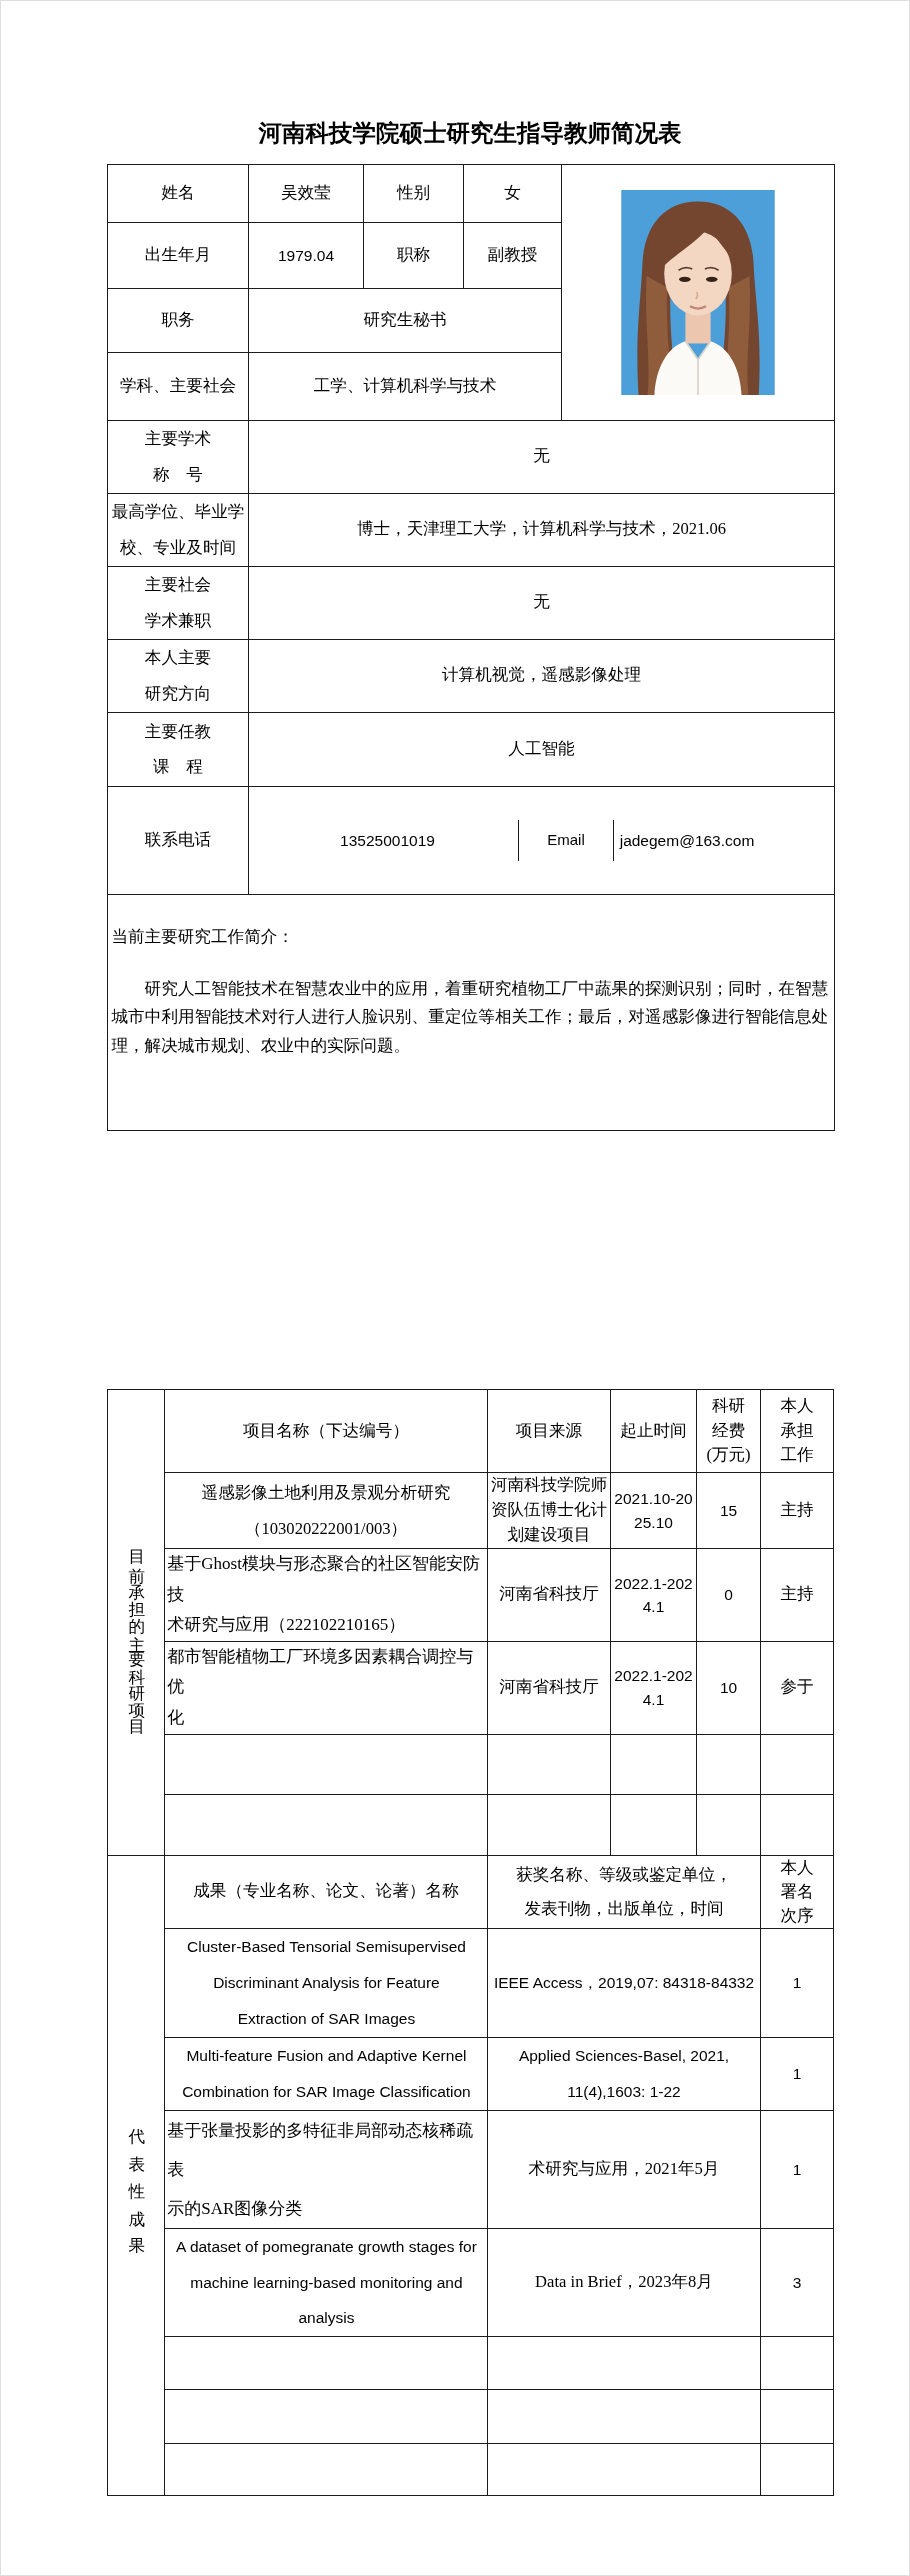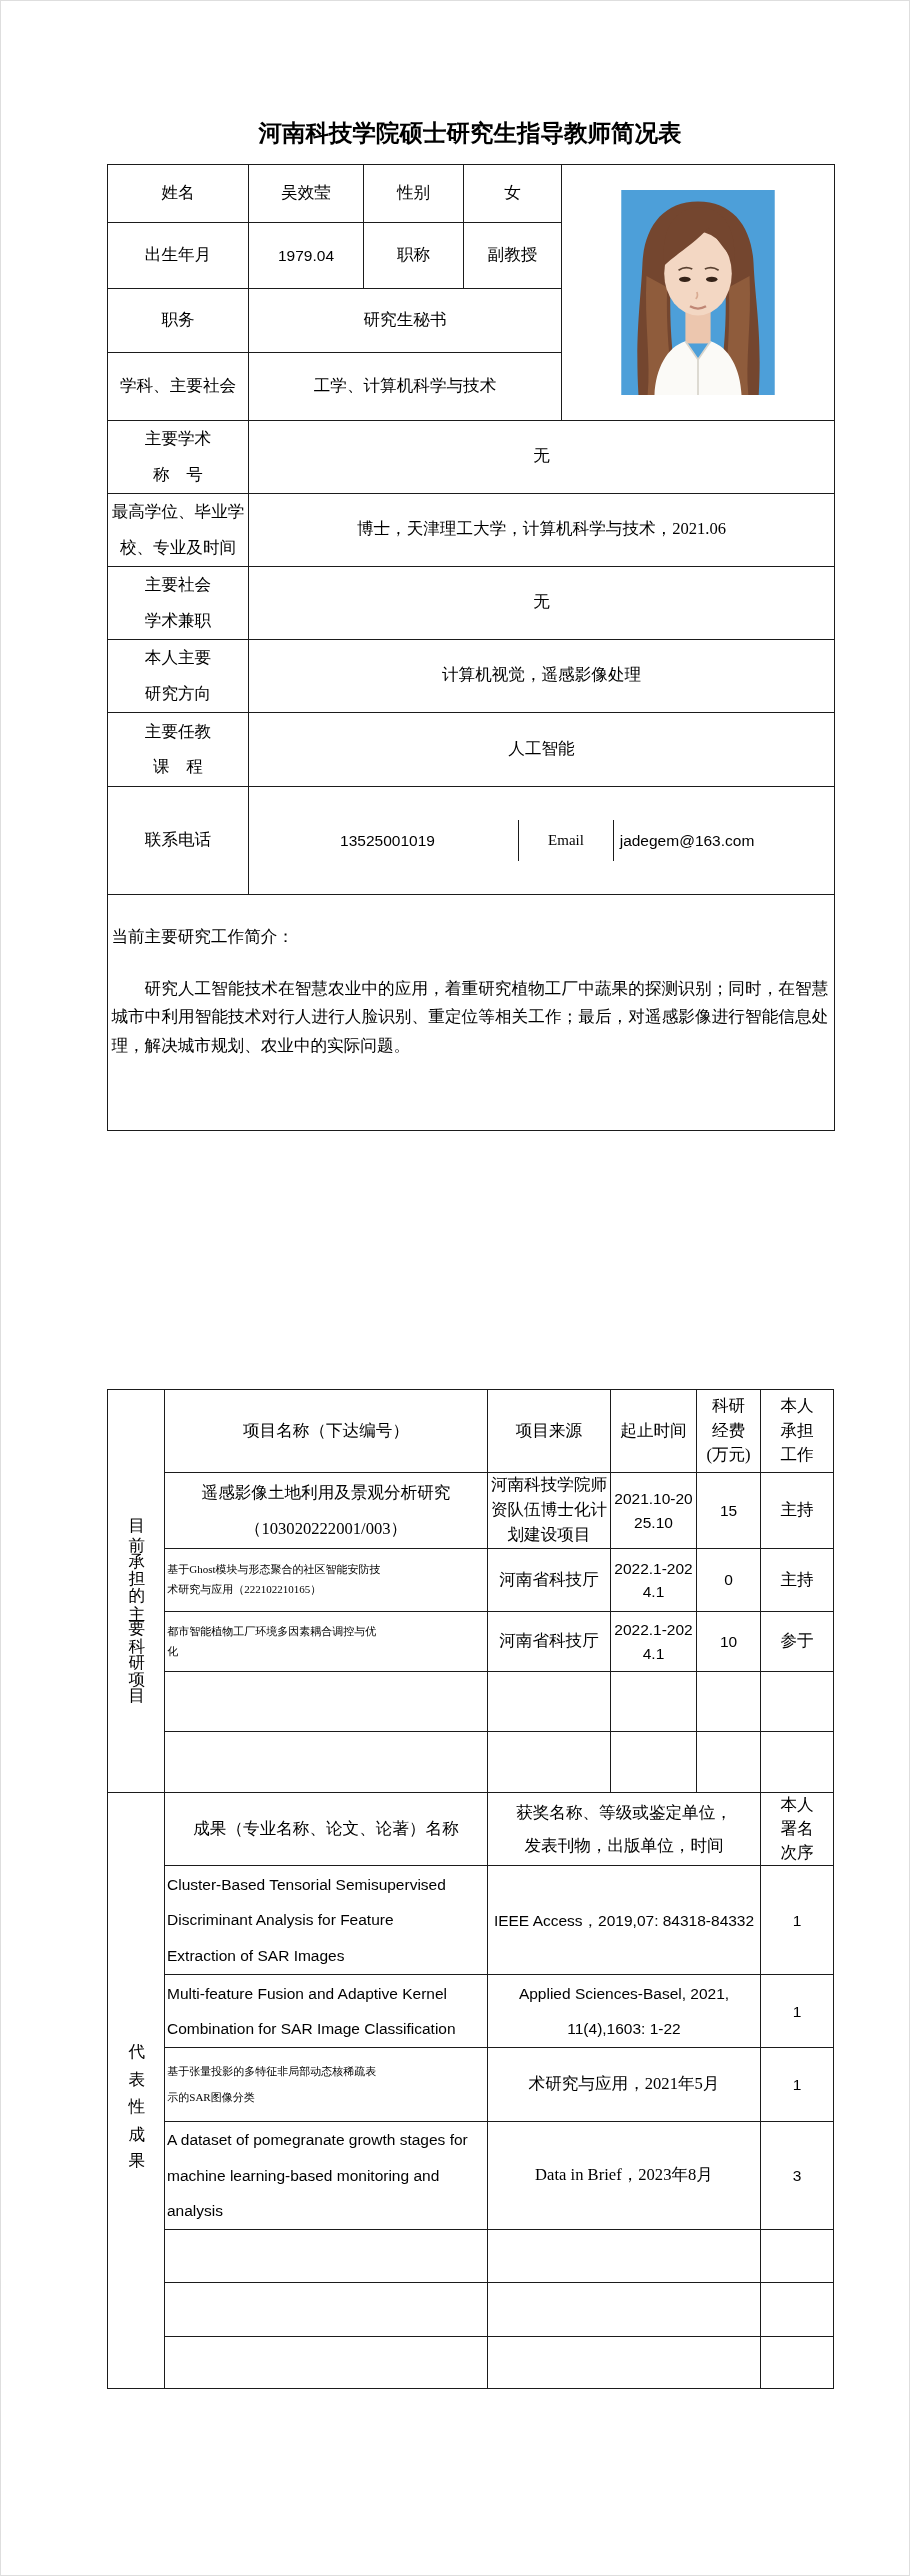--- a/index.html
+++ b/index.html
@@ -17,28 +17,28 @@
   table{border-collapse:collapse;table-layout:fixed;position:absolute;left:106px;background:#fff}
   #t1{top:163px;width:726px;border:1.7px solid #1b1b1b}
   #t2{top:1388px;width:726px;border:1.7px solid #1b1b1b}
   td,th{
     border:1.1px solid #1b1b1b;text-align:center;vertical-align:middle;
     font-size:16.6px;font-weight:normal;white-space:pre-line;overflow:hidden;
     line-height:1.5;padding:0 1.1px;
   }
   .lh2{line-height:2.15}
   .mono{font-family:Liberation Sans, sans-serif;font-size:15.5px}
-  .pub{text-align:left;padding-left:2px;line-height:2.3;font-size:15.5px}
-  .pubc{text-align:left;padding-left:2.3px;line-height:2.3;font-size:11px}
+  .pub{text-align:center;padding-left:2px;line-height:2.3;font-size:15.5px}
+  .pubc{text-align:left;padding-left:2.3px;line-height:2.3;font-size:17px}
   .tight{line-height:1.5}
   .p0{padding:8px}
   .contact{display:flex;height:41px;align-items:stretch}
   .c-phone{width:262px;border-right:1.1px solid #1b1b1b;display:flex;align-items:center;justify-content:center}
   .c-elabel{width:95px;border-right:1.1px solid #1b1b1b;display:flex;align-items:center;justify-content:center;
-    font-family:Liberation Serif, serif;font-size:15px}
+    font-family:Liberation Sans, sans-serif;font-size:15px}
   .c-evalue{flex:1;display:flex;align-items:center;padding-left:5.7px}
   .intro-cell{vertical-align:top;text-align:left;padding:4.6px 5.7px 0 3.4px}
   .intro-head{line-height:1.55}
   .intro-body{text-indent:2em;line-height:1.72;text-align:justify}
   .vcell{padding:0}
   .vlabel{display:inline-block;writing-mode:vertical-lr;text-orientation:upright;line-height:1}
   .vlabel.a{letter-spacing:17px}
   .vlabel.b{letter-spacing:27.5px}
   .photo-cell{padding:0;vertical-align:middle}
   .photo-cell svg{display:block;margin:0 auto}

